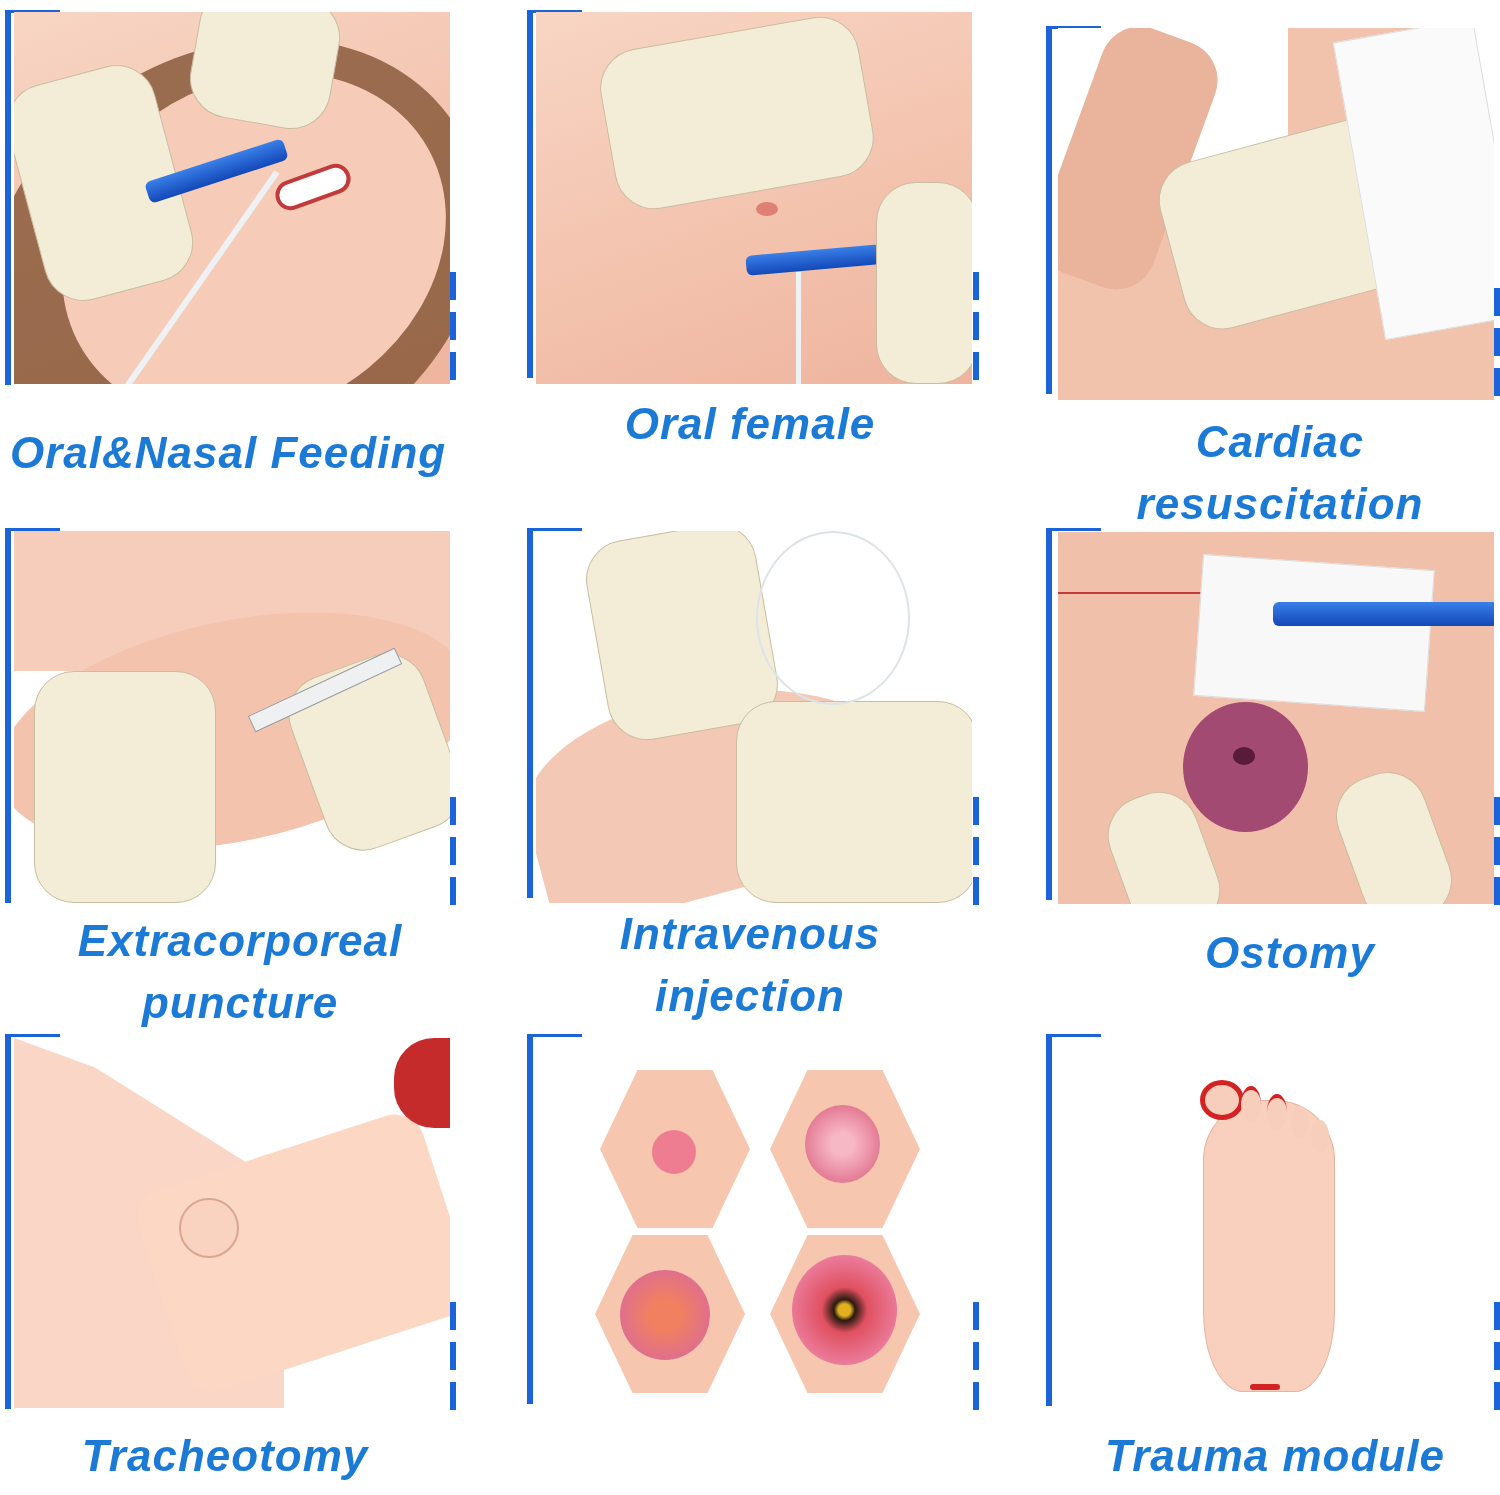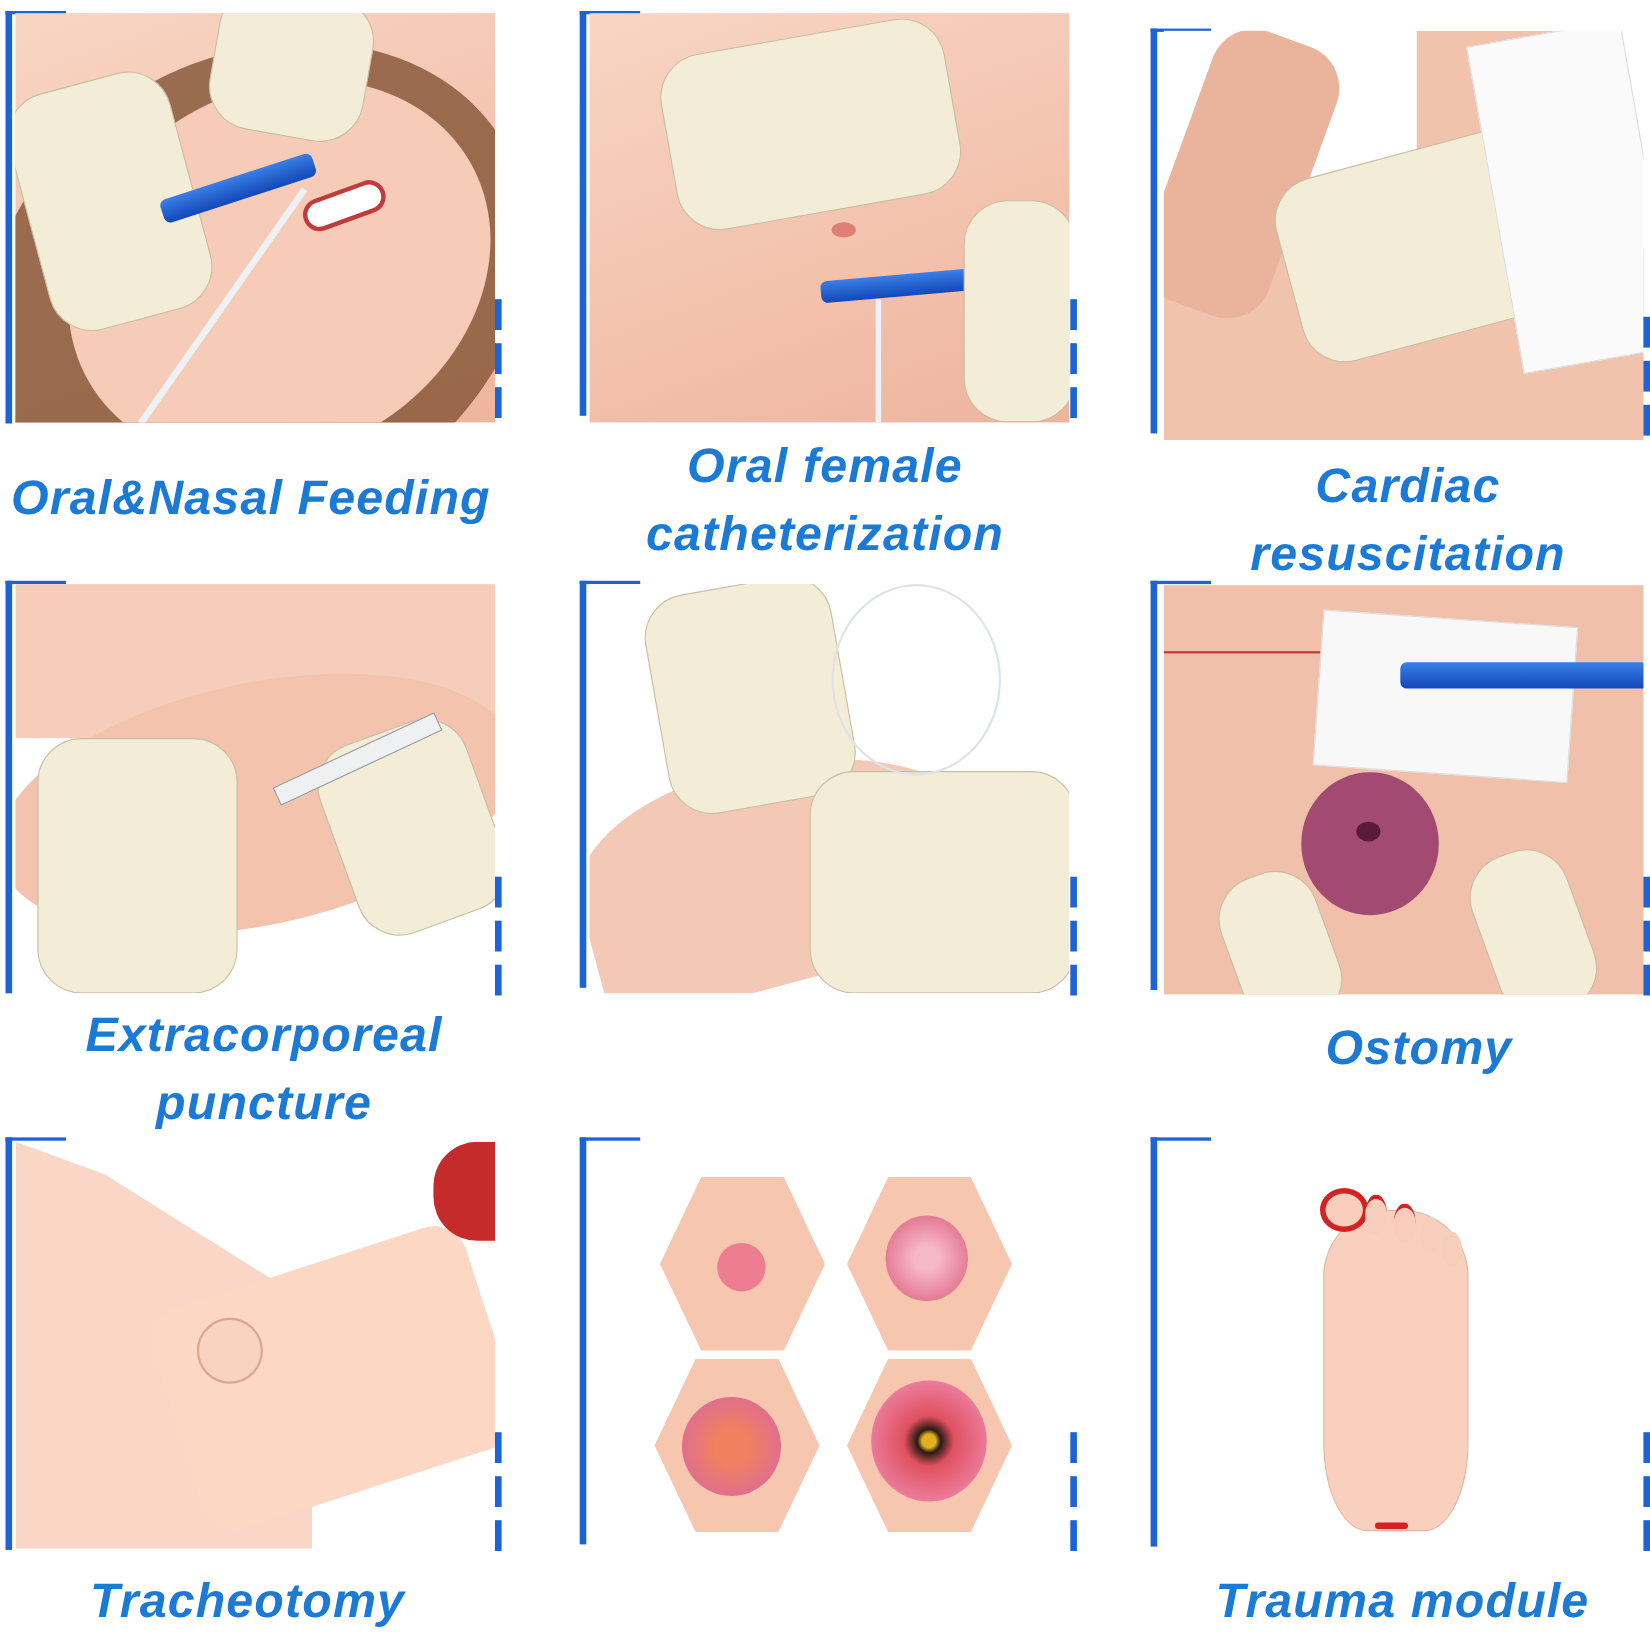--- a/index.html
+++ b/index.html
@@ -45,21 +45,20 @@
     <div style="position:absolute;left:220px;top:190px;width:22px;height:14px;background:#e07f76;border-radius:50%;"></div>
     <div class="tool" style="left:210px;top:238px;width:135px;height:20px;transform:rotate(-5deg);"></div>
     <div class="glove" style="left:340px;top:170px;width:100px;height:200px;"></div>
     <div style="position:absolute;left:260px;top:260px;width:5px;height:120px;background:#eef2f4;"></div>
   </div>
   <div class="dash" style="left:473px;top:272px;"></div>
   <div class="dash" style="left:473px;top:312px;"></div>
   <div class="dash" style="left:473px;top:352px;"></div>
   <div class="caption" style="top:393px;">
     <div>Oral female</div>
-    <div>catheterization</div>
   </div>
 </div>
 
 <div class="cell" style="left:1000px;top:16px;width:500px;height:510px;">
   <div class="bracket-v" style="left:46px;top:10px;height:368px;"></div>
   <div class="bracket-h" style="left:46px;top:10px;width:55px;"></div>
   <div class="photo" style="left:58px;top:12px;width:436px;height:372px;background:#fff;">
     <div style="position:absolute;left:0;top:160px;width:440px;height:220px;background:#f1c3ad;border-radius:60px 60px 0 0;"></div>
     <div style="position:absolute;left:10px;top:0;width:120px;height:260px;background:#e9b39c;transform:rotate(20deg);border-radius:40px;"></div>
     <div style="position:absolute;left:230px;top:0;width:180px;height:220px;background:#f1c3ad;"></div>
@@ -99,20 +98,24 @@
   <div class="bracket-h" style="left:27px;top:18px;width:55px;"></div>
   <div class="photo" style="left:36px;top:21px;width:436px;height:372px;background:#fff;">
     <div style="position:absolute;left:-10px;top:160px;width:380px;height:200px;background:#f3c9b6;border-radius:40% 60% 0 0;transform:rotate(-15deg);"></div>
     <div class="glove" style="left:60px;top:0;width:170px;height:200px;transform:rotate(-10deg);"></div>
     <div class="glove" style="left:200px;top:170px;width:240px;height:200px;"></div>
     <div style="position:absolute;left:220px;top:0;width:150px;height:170px;border:2px solid #dde3e7;border-radius:50%;"></div>
   </div>
   <div class="dash" style="left:473px;top:287px;"></div>
   <div class="dash" style="left:473px;top:327px;"></div>
   <div class="dash" style="left:473px;top:367px;"></div>
+  <div class="caption" style="top:393px;">
+    <div>Intravenous</div>
+    <div>injection</div>
+  </div>
 </div>
 
 <div class="cell" style="left:1000px;top:510px;width:500px;height:510px;">
   <div class="bracket-v" style="left:46px;top:18px;height:372px;"></div>
   <div class="bracket-h" style="left:46px;top:18px;width:55px;"></div>
   <div class="photo" style="left:58px;top:22px;width:436px;height:372px;background:#f1c0aa;">
     <div style="position:absolute;left:0;top:60px;width:170px;height:2px;background:#c33a3a;"></div>
     <div style="position:absolute;left:140px;top:30px;width:230px;height:140px;background:#f8f8f8;border:1px solid #ddd;transform:rotate(4deg);"></div>
     <div class="tool" style="left:215px;top:70px;width:225px;height:24px;"></div>
     <div style="position:absolute;left:125px;top:170px;width:125px;height:130px;background:#a24a72;border-radius:50%;"></div>

